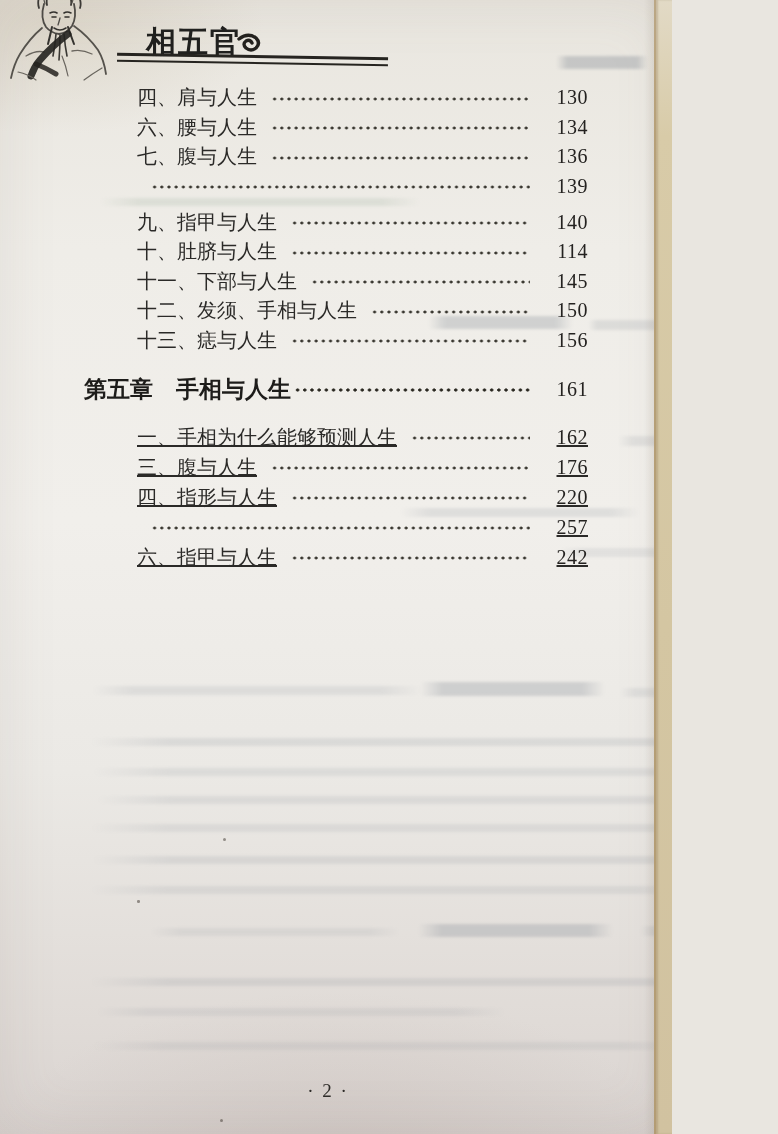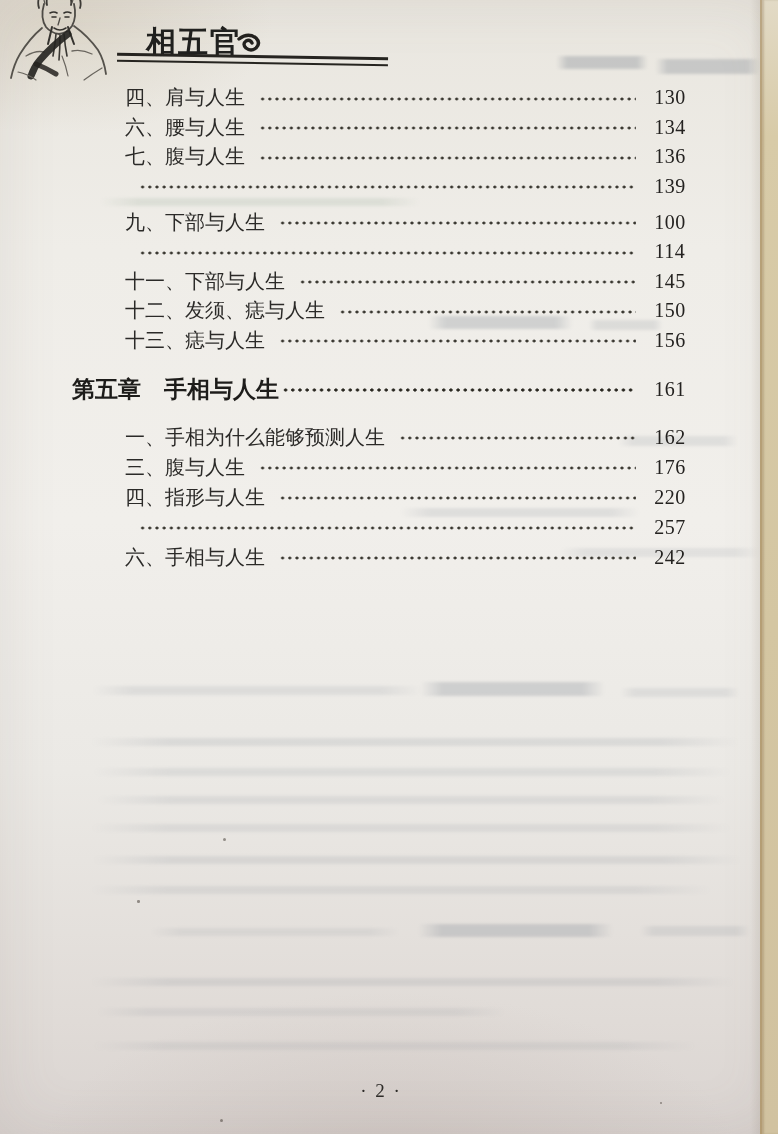--- a/index.html
+++ b/index.html
@@ -2,21 +2,21 @@
 <html><head>
 <meta charset="utf-8">
 <style>
   html,body{margin:0;padding:0;}
   body{
     width:778px;height:1134px;overflow:hidden;
     font-family:"Liberation Serif","DejaVu Serif",serif;
     background:#e9e6e0;
   }
   .page{
-    position:relative;width:778px;height:1134px;overflow:hidden;
+    position:relative;width:672px;height:1134px;overflow:hidden;
     background:
       radial-gradient(ellipse 300px 160px at 8% 2%, rgba(205,195,175,.45), rgba(205,195,175,0) 70%),
       radial-gradient(ellipse 500px 260px at 50% 104%, rgba(186,173,168,.38), rgba(186,173,168,0) 72%),
       linear-gradient(180deg,#e9e6df 0%,#efede8 22%,#f1efeb 46%,#ebe9e5 68%,#e0dbd7 90%,#dad4d1 100%);
     box-shadow:inset 0 0 60px rgba(120,110,95,.12);
   }
   
   .portrait{position:absolute;left:6px;top:-6px;width:104px;height:94px;}
   .portrait svg{width:100%;height:100%;}
   .page-title{
@@ -28,37 +28,37 @@
   .title-rule{
     position:absolute;left:117px;top:55px;width:271px;height:11px;
     transform:rotate(0.9deg);
   }
   .title-rule .r{height:2.5px;background:#262420;}
   .title-rule .r + .r{margin-top:4px;}
   
   .toc{position:absolute;left:0;top:83px;right:84px;}
   .toc-row{
     display:flex;align-items:center;height:29.5px;padding-left:125px;
-    font-size:20px;color:#2b2a28;white-space:nowrap;
+    font-size:20px;color:#2b2a28;white-space:nowrap;margin-left:12px;
   }
   .toc-row:nth-child(5){margin-top:6.5px;}
   .toc-row.chapter{
     padding-left:72px;height:36px;margin-top:16px;margin-bottom:15px;
     font-size:23px;font-weight:bold;color:#1d1c1a;font-family:Liberation Serif, serif;
   }
-  .toc-row.chapter ~ .toc-row{height:30px;}
+  .toc-row.chapter ~ .toc-row{height:30px;text-decoration:underline;}
   .toc-row .label{flex:0 0 auto;}
   .toc-row .dots{
     flex:1 1 auto;height:6px;margin:2px 10px 0 14px;
     background-image:radial-gradient(circle,#38362f 1.25px,rgba(0,0,0,0) 1.75px);
     background-size:7.2px 6px;background-repeat:repeat-x;background-position:left center;
   }
   .toc-row.chapter .dots{margin-left:3px;
     background-image:radial-gradient(circle,#28261f 1.35px,rgba(0,0,0,0) 1.85px);}
-  .toc-row .pagenum{flex:0 0 48px;text-align:center;font-size:20px;font-weight:normal;
+  .toc-row .pagenum{flex:0 0 48px;text-align:right;font-size:20px;font-weight:normal;
     letter-spacing:.5px;color:#242220;}
   
   .footer{position:absolute;left:0;right:16px;top:1080px;text-align:center;}
   .footer span{font-size:19px;color:#2e2c29;letter-spacing:2px;}
   
   .bleed{position:absolute;border-radius:4px;filter:blur(1.6px);pointer-events:none;}
   .speck{position:absolute;border-radius:50%;background:#4a443c;pointer-events:none;}
   .page-shade{position:absolute;right:16px;top:0;width:12px;height:100%;
     background:linear-gradient(to right,rgba(0,0,0,0),rgba(100,85,60,.12));}
   .edge-strip{
@@ -170,38 +170,39 @@
     <span class="dots"></span>
     <span class="pagenum">136</span>
   </div>
 
   <div class="toc-row">
     <span class="dots"></span>
     <span class="pagenum">139</span>
   </div>
 
   <div class="toc-row">
-    <span class="label">九、下部与人生</span>
-    <span class="dots"></span>
-    <span class="pagenum">100</span>
-  </div>
-
-  <div class="toc-row">
+    <span class="label">九、指甲与人生</span>
+    <span class="dots"></span>
+    <span class="pagenum">140</span>
+  </div>
+
+  <div class="toc-row">
+    <span class="label">十、肚脐与人生</span>
     <span class="dots"></span>
     <span class="pagenum">114</span>
   </div>
 
   <div class="toc-row">
     <span class="label">十一、下部与人生</span>
     <span class="dots"></span>
     <span class="pagenum">145</span>
   </div>
 
   <div class="toc-row">
-    <span class="label">十二、发须、痣与人生</span>
+    <span class="label">十二、发须、手相与人生</span>
     <span class="dots"></span>
     <span class="pagenum">150</span>
   </div>
 
   <div class="toc-row">
     <span class="label">十三、痣与人生</span>
     <span class="dots"></span>
     <span class="pagenum">156</span>
   </div>
 
@@ -229,21 +230,21 @@
     <span class="dots"></span>
     <span class="pagenum">220</span>
   </div>
 
   <div class="toc-row">
     <span class="dots"></span>
     <span class="pagenum">257</span>
   </div>
 
   <div class="toc-row">
-    <span class="label">六、手相与人生</span>
+    <span class="label">六、指甲与人生</span>
     <span class="dots"></span>
     <span class="pagenum">242</span>
   </div>
 </div>
 
   <div class="footer">
     <span>· 2 ·</span>
   </div>
 
   <div class="page-shade"></div>

